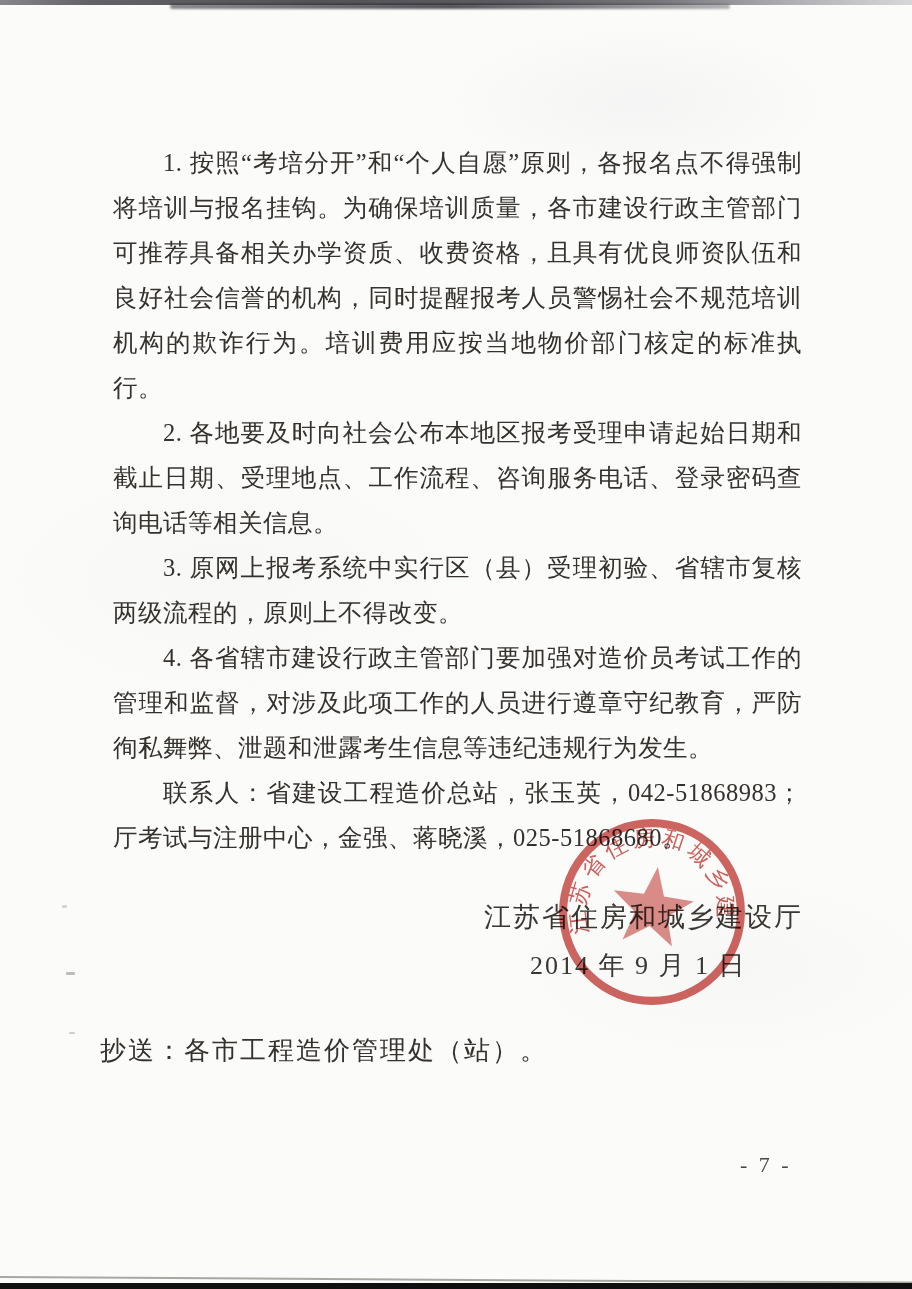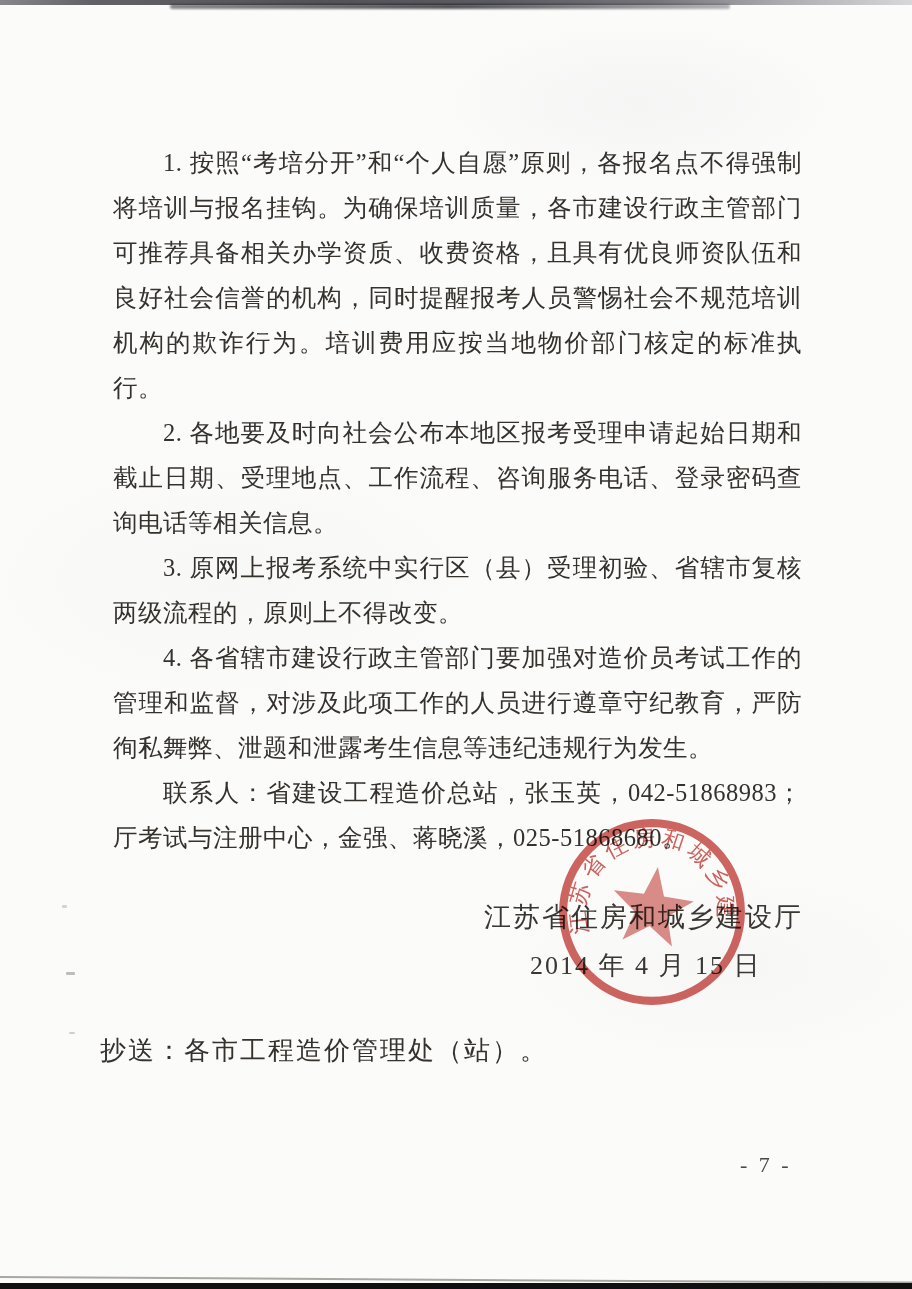--- a/index.html
+++ b/index.html
@@ -85,21 +85,21 @@
 
   <main class="content">
     <p>1.  按照“考培分开”和“个人自愿”原则，各报名点不得强制将培训与报名挂钩。为确保培训质量，各市建设行政主管部门可推荐具备相关办学资质、收费资格，且具有优良师资队伍和良好社会信誉的机构，同时提醒报考人员警惕社会不规范培训机构的欺诈行为。培训费用应按当地物价部门核定的标准执行。</p>
     <p>2. 各地要及时向社会公布本地区报考受理申请起始日期和截止日期、受理地点、工作流程、咨询服务电话、登录密码查询电话等相关信息。</p>
     <p>3.  原网上报考系统中实行区（县）受理初验、省辖市复核两级流程的，原则上不得改变。</p>
     <p>4.  各省辖市建设行政主管部门要加强对造价员考试工作的管理和监督，对涉及此项工作的人员进行遵章守纪教育，严防徇私舞弊、泄题和泄露考生信息等违纪违规行为发生。</p>
     <p>联系人：省建设工程造价总站，张玉英，042-51868983；厅考试与注册中心，金强、蒋晓溪，025-51868680。</p>
   </main>
 
   <div class="issuer">江苏省住房和城乡建设厅</div>
-  <div class="sig-date">2014 年 4 月 15 日</div>
+  <div class="sig-date">2014 年 9 月 1 日</div>
 
   <svg class="seal" viewBox="0 0 200 200">
     <defs>
       <path id="sealArc" d="M 38.0 122.6 A 66 66 0 1 1 162.0 122.6" fill="none"></path>
     </defs>
     <circle cx="100" cy="100" r="88" fill="none" stroke="#c5413c" stroke-width="8" opacity="0.88"></circle>
     <polygon transform="rotate(8 100 97)" points="100,55 110,83.2 139.9,84 116.2,102.3 124.7,131 100,114 75.3,131 83.8,102.3 60.1,84 90,83.2" fill="#cb544e" opacity="0.72"></polygon>
     <text font-size="22" letter-spacing="4.5" fill="#c5413c" opacity="0.9" font-family="Liberation Serif, DejaVu Serif, serif">
       <textPath href="#sealArc" startOffset="2">江苏省住房和城乡建设厅</textPath>
     </text>

